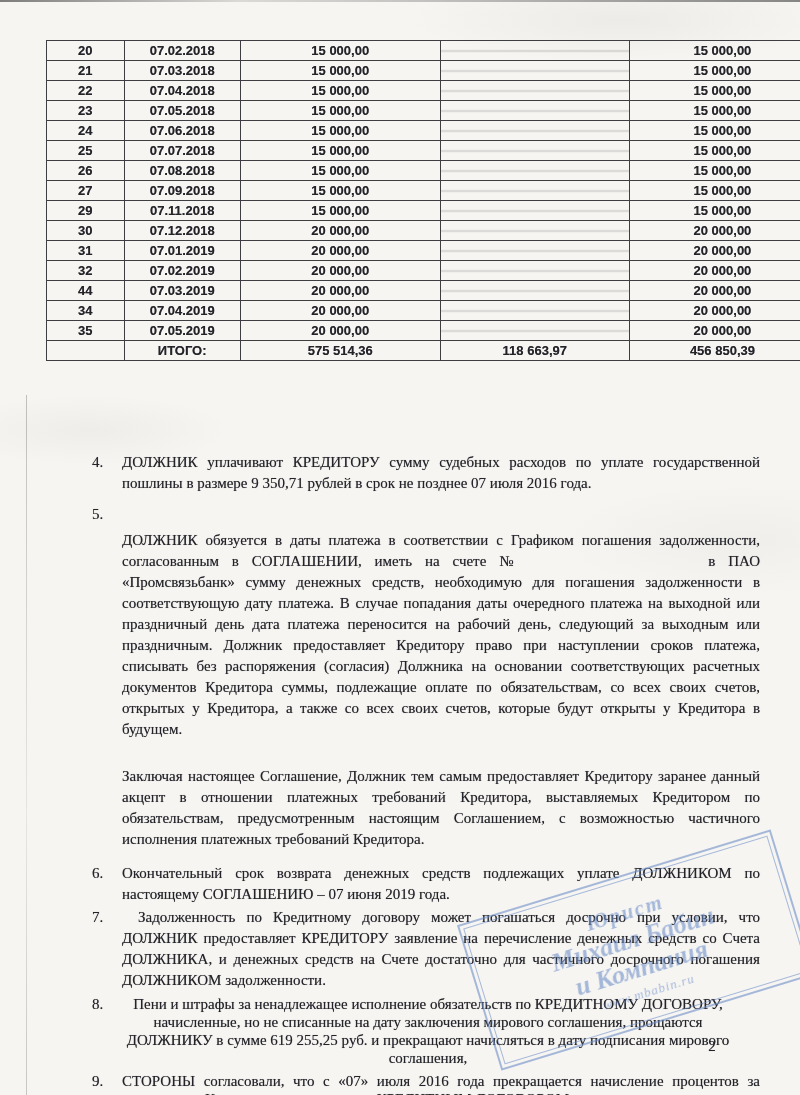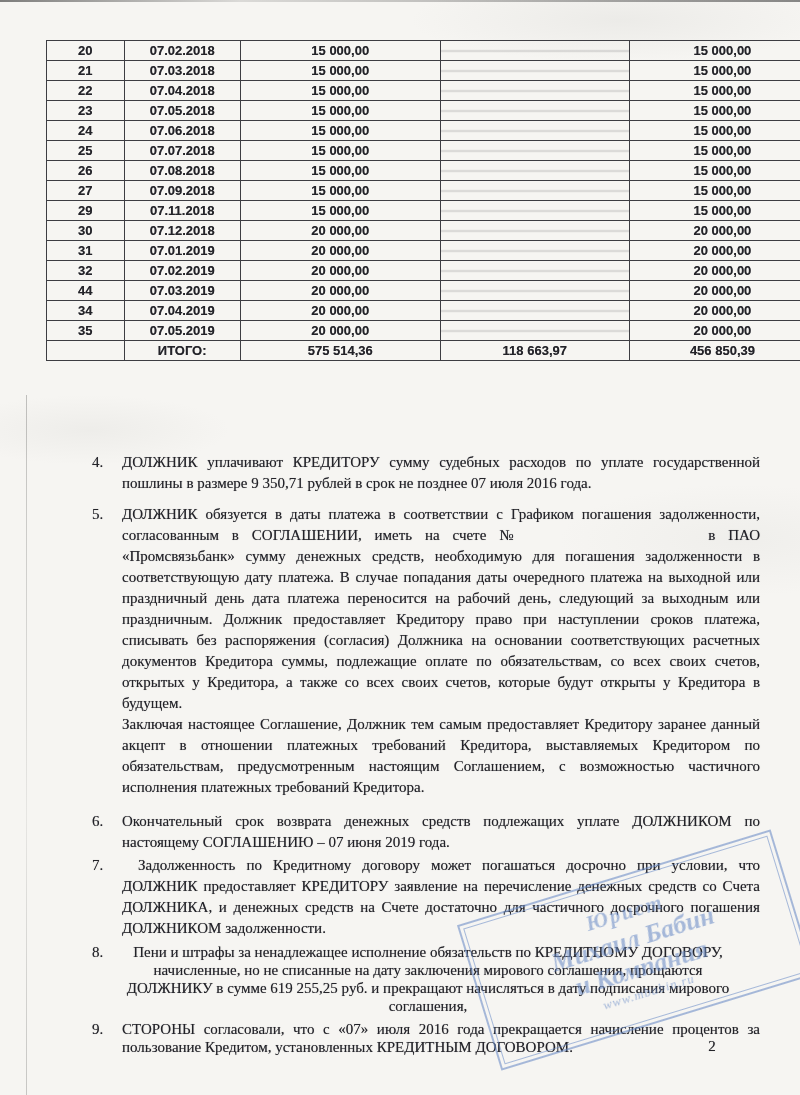--- a/index.html
+++ b/index.html
@@ -47,21 +47,21 @@
   
   .paras{
     position:absolute;top:452px;left:92px;width:668px;
     font-size:15px;line-height:21px;
     color:var(--ink,#232329);
     text-shadow:0 0 .7px rgba(35,35,41,.5);
   }
   .para{display:flex;}
   .pnum{flex:0 0 30px;}
   .ptext{flex:1;text-align:justify;}
-  .pjust{text-align:justify;}
+  .pjust{text-align:justify;margin-top:26px;}
   .blank{display:inline-block;width:160px;height:2px;}
   .p5{margin-top:10px;}
   .p6{margin-top:13px;}
   .p7{margin-top:2px;}
   .p7 .ptext{text-indent:16px;}
   .p8{margin-top:4px;line-height:18px;}
   .p8 .ptext{text-align:center;padding-right:26px;}
   .p9{margin-top:5px;line-height:18px;}
 
   

